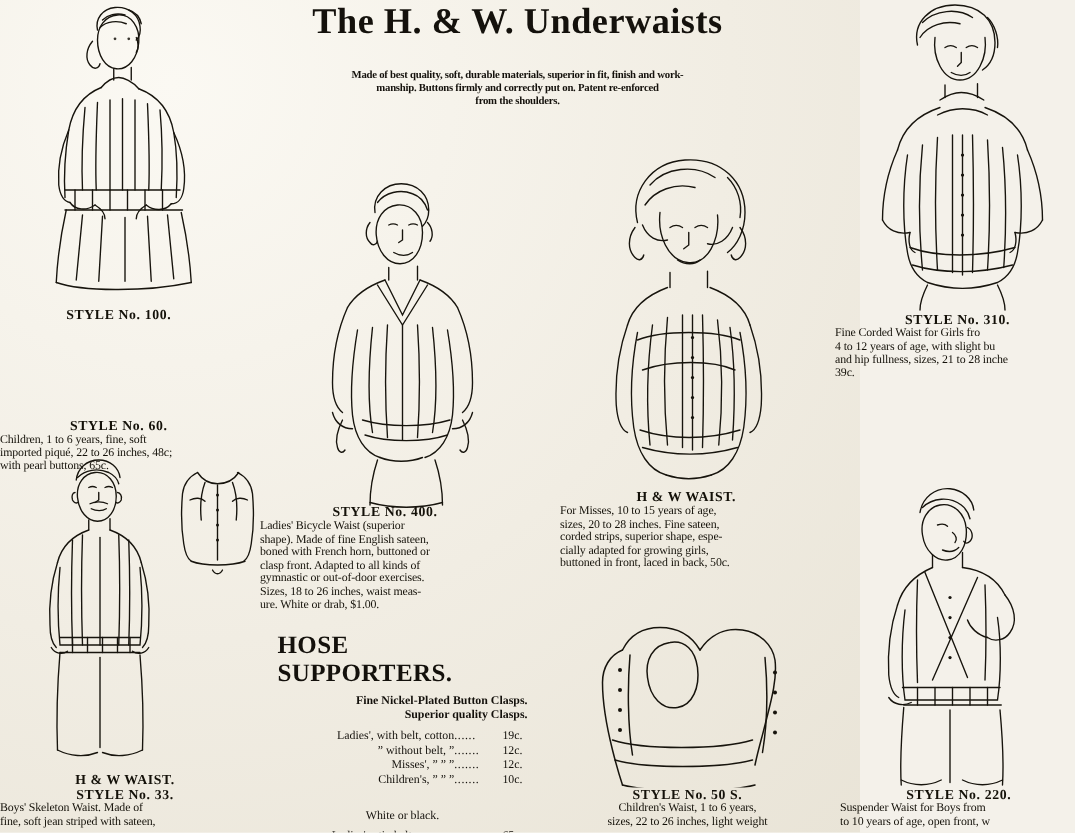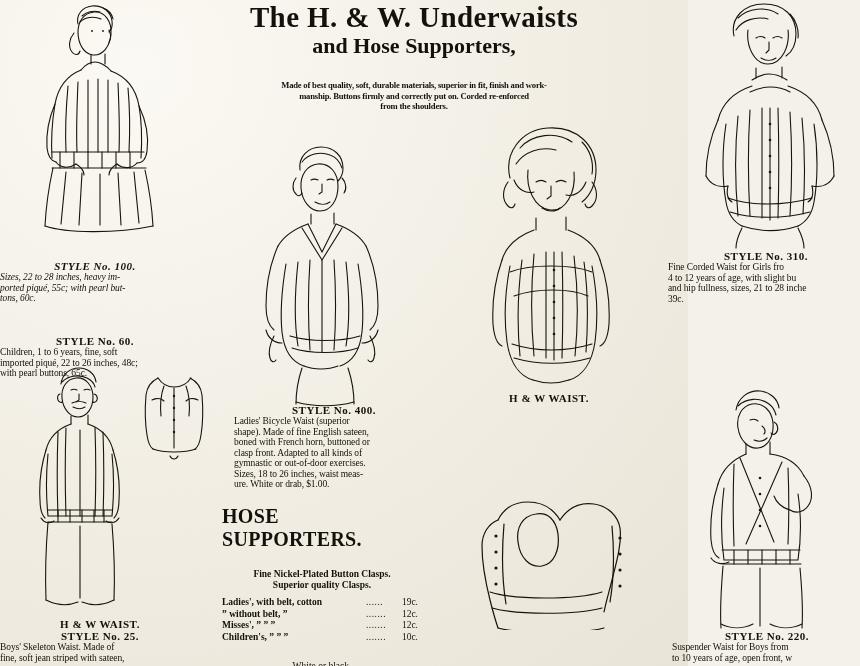--- a/index.html
+++ b/index.html
@@ -56,43 +56,42 @@
   }
 
   
   #hose{
     position:absolute;left:222px;top:505px;width:200px;
   }
   #hose .h{
     font-size:20px;font-weight:bold;letter-spacing:.3px;
   }
   #hose .sub{
-    font-size:9.5px;font-weight:bold;text-align:center;line-height:11px;margin-top:18px;
+    font-size:9.5px;font-weight:bold;text-align:right;line-height:11px;margin-top:5px;
   }
   #hose table{
     margin-top:6px;border-collapse:collapse;width:196px;
     font-size:9.5px;
   }
   #hose td{padding:0;line-height:11.5px;white-space:nowrap;}
-  #hose td.lbl{text-align:left;font-weight:bold;}
+  #hose td.lbl{text-align:right;}
   #hose td.dots{letter-spacing:.5px;}
   #hose td.pr{text-align:right;}
   #hose .bw{font-size:9.5px;text-align:center;margin-top:18px;}
 </style>
 </head>
 <body>
 
 <div class="page">
 
   <div id="masthead">
     <div class="l1">The H. &amp; W. Underwaists</div>
-    <div class="l2">and Hose Supporters,</div>
     <div class="blurb">
       <div>Made of best quality, soft, durable materials, superior in fit, finish and work-</div>
-      <div>manship.  Buttons firmly and correctly put on.   Corded re-enforced</div>
+      <div>manship.  Buttons firmly and correctly put on.   Patent re-enforced</div>
       <div>from the shoulders.</div>
     </div>
   </div>
 
   <div class="fig" style="left:8px;top:0px;">
     <svg width="186" height="248" viewBox="0 0 186 248">
       <g fill="none" stroke="#17140d" stroke-width="1.1" stroke-linecap="round">
 
         <path d="M86 12c-10 1-16 9-16 20 0 12 6 22 15 23 10 1 17-9 18-21 1-12-6-23-17-22z"></path>
         <path d="M70 24c-2-9 4-17 14-18 11-1 19 6 20 15 1 6-1 9-3 11"></path>
@@ -122,27 +121,22 @@
         <path d="M37 226c20 7 70 8 108 0"></path>
         <path d="M58 172l-5 52M74 173l-3 52M92 174v51M110 173l3 52M126 172l5 51"></path>
       </g>
       <g fill="#17140d" opacity=".85">
         <circle cx="84" cy="31" r="1.1"></circle>
           <circle cx="95" cy="31" r="1.1"></circle>
       </g>
     </svg>
   </div>
 
-  <div class="cap" style="left:0px;top:260px;width:190px;font-style:italic;">
+  <div class="cap" style="left:0px;top:246px;width:190px;">
     <div class="hd">STYLE No. 100.</div>
-    <div class="bd">
-      <div>Sizes, 22 to 28 inches, heavy im-</div>
-      <div>ported piqué, 55c;  with pearl but-</div>
-      <div>tons, 60c.</div>
-    </div>
   </div>
 
   <div class="cap" style="left:0px;top:291px;width:190px;margin-top:44px;">
     <div class="hd">STYLE No. 60.</div>
     <div class="bd">
       <div>Children, 1 to 6 years, fine, soft</div>
       <div>imported piqué, 22 to 26 inches, 48c;</div>
       <div>with pearl buttons, 65c.</div>
     </div>
   </div>
@@ -204,21 +198,21 @@
           <circle cx="34" cy="26" r="1.2"></circle>
           <circle cx="34" cy="38" r="1.2"></circle>
           <circle cx="34" cy="50" r="1.2"></circle>
           <circle cx="34" cy="62" r="1.2"></circle>
         </g>
     </svg>
   </div>
 
   <div class="cap" style="left:0px;top:618px;width:200px;">
     <div class="hd">H &amp; W   WAIST.</div>
-    <div class="hd">STYLE No. 25.</div>
+    <div class="hd">STYLE No. 33.</div>
     <div class="bd">
       <div>Boys' Skeleton Waist.  Made of</div>
       <div>fine, soft jean striped with sateen,</div>
     </div>
   </div>
 
   <div class="fig" style="left:222px;top:140px;">
     <svg width="206" height="268" viewBox="0 0 206 268">
       <g fill="none" stroke="#17140d" stroke-width="1.1" stroke-linecap="round">
 
@@ -251,21 +245,21 @@
         <path d="M76 122c-3 28-4 60 0 84M88 120c-2 30-2 62 0 90M100 120v92M112 120c2 30 2 62 0 90M124 122c3 28 4 60 0 84"></path>
 
         <path d="M68 196c20 6 50 6 70 0M70 208c18 6 48 6 66 0"></path>
 
         <path d="M80 228c-4 12-6 24-6 36M126 228c4 12 6 24 6 36"></path>
         <path d="M74 262c18 5 40 5 58 0"></path>
       </g>
     </svg>
   </div>
 
-  <div class="cap" style="left:234px;top:404px;width:200px;">
+  <div class="cap" style="left:208px;top:404px;width:200px;">
     <div class="hd">STYLE No. 400.</div>
     <div class="bd">
       <div>Ladies' Bicycle Waist (superior</div>
       <div>shape).  Made of fine English sateen,</div>
       <div>boned with French horn, buttoned or</div>
       <div>clasp front.  Adapted to all kinds of</div>
       <div>gymnastic or out-of-door exercises.</div>
       <div>Sizes, 18 to 26 inches, waist meas-</div>
       <div>ure.  White or drab, $1.00.</div>
     </div>
@@ -356,20 +350,27 @@
           <circle cx="104" cy="166" r="1.3"></circle>
         <circle cx="104" cy="182" r="1.3"></circle>
           <circle cx="104" cy="198" r="1.3"></circle>
         <circle cx="104" cy="214" r="1.3"></circle>
       </g>
     </svg>
   </div>
 
   <div class="cap" style="left:448px;top:392px;width:202px;">
     <div class="hd">H &amp; W   WAIST.</div>
+    <div class="bd">
+      <div>For Misses, 10 to 15 years of age,</div>
+      <div>sizes, 20 to 28 inches.   Fine sateen,</div>
+      <div>corded strips, superior shape, espe-</div>
+      <div>cially  adapted  for  growing  girls,</div>
+      <div>buttoned in front, laced in back, 50c.</div>
+    </div>
   </div>
 
   <div class="fig" style="left:460px;top:496px;">
     <svg width="200" height="134" viewBox="0 0 200 134">
       <g fill="none" stroke="#17140d" stroke-width="1.2" stroke-linecap="round">
         <path d="M38 24c6-12 16-18 30-18 16 0 26 8 32 18"></path>
         <path d="M100 24c8-12 20-18 34-16 14 2 24 12 26 24 2 16-4 36-8 52-3 12-6 22-8 32"></path>
         <path d="M38 24c-10 4-16 14-16 26 0 16 4 38 8 54 3 12 6 22 8 28"></path>
         <path d="M38 132c22 6 84 6 106 0"></path>
 
@@ -385,20 +386,27 @@
           <circle cx="36" cy="72" r="1.6"></circle>
           <circle cx="36" cy="88" r="1.6"></circle>
         <circle cx="160" cy="42" r="1.6"></circle>
           <circle cx="160" cy="58" r="1.6"></circle>
           <circle cx="160" cy="74" r="1.6"></circle>
           <circle cx="160" cy="90" r="1.6"></circle>
       </g>
     </svg>
   </div>
 
+  <div class="cap" style="left:450px;top:630px;width:200px;">
+    <div class="hd">STYLE No. 50 S.</div>
+    <div class="bd center">
+      <div>Children's Waist, 1  to 6 years,</div>
+      <div>sizes, 22 to 26 inches, light weight</div>
+    </div>
+  </div>
 
   <div class="fig" style="left:672px;top:0px;">
     <svg width="190" height="250" viewBox="0 0 190 250">
       <g fill="none" stroke="#17140d" stroke-width="1.1" stroke-linecap="round">
 
         <path d="M62 36c-4-18 10-32 30-32 20 0 32 12 32 30 0 10-4 18-10 22"></path>
         <path d="M66 18c10-10 28-12 40-4M64 30c6-10 20-14 32-11M118 14c6 6 9 16 8 24"></path>
 
         <path d="M76 30c-2 16 6 34 20 34 14 0 22-18 20-34"></path>
         <path d="M84 38c3-2 6-2 9 0M101 38c3-2 6-2 9 0"></path>

